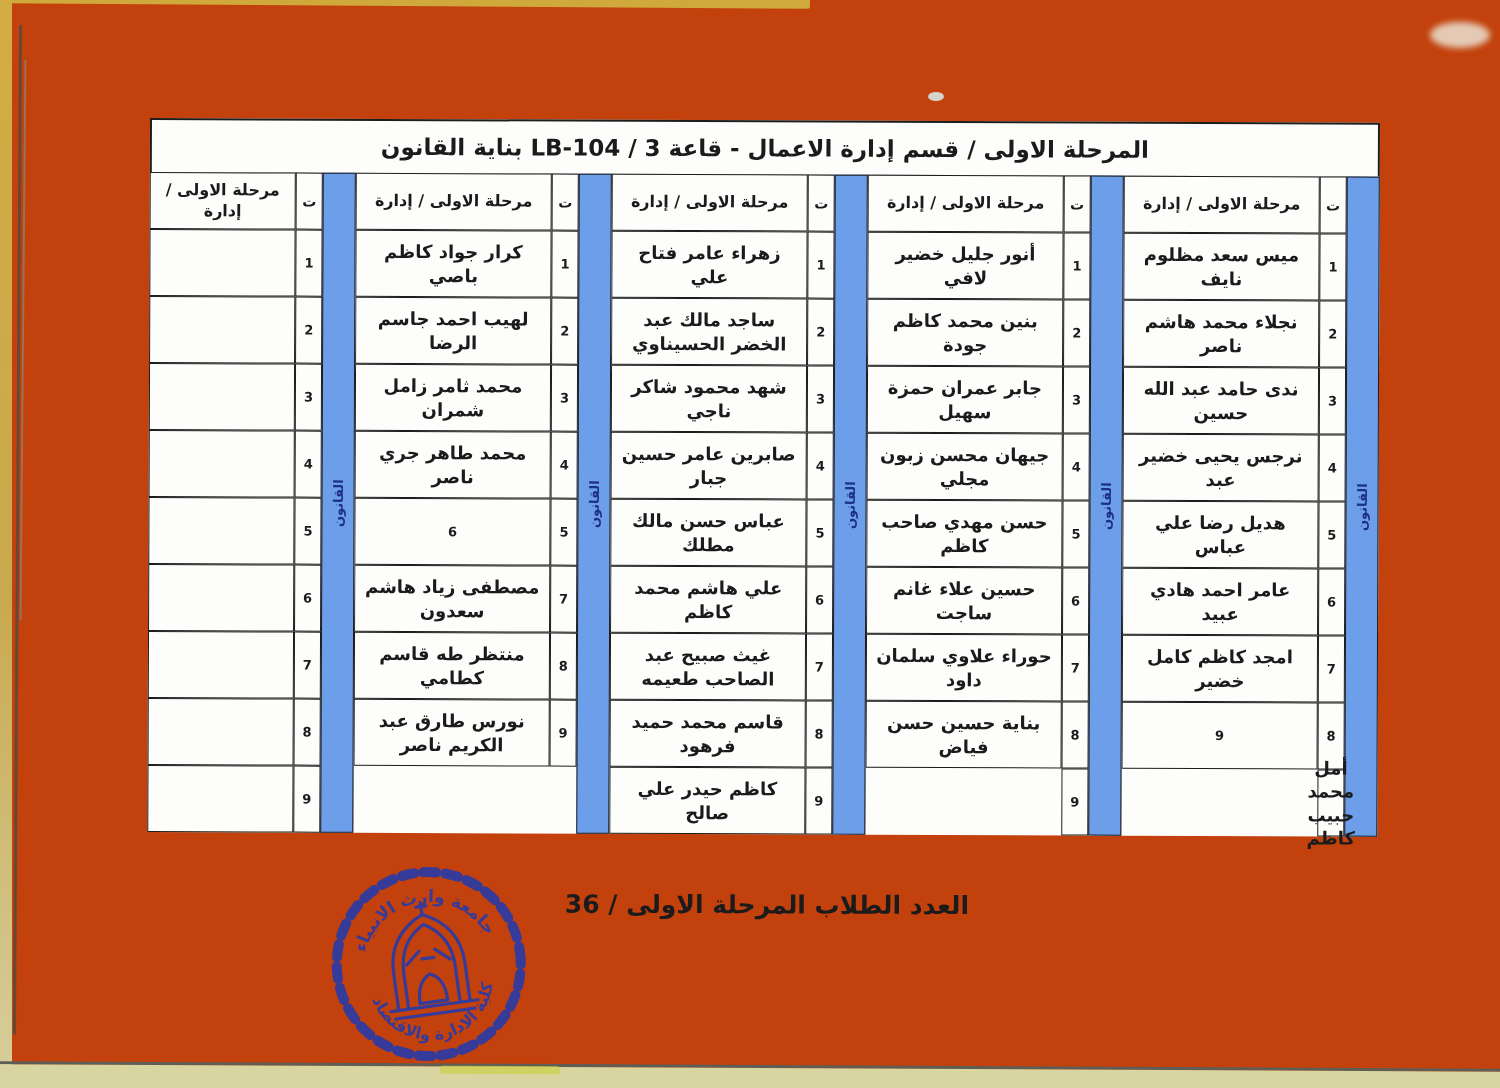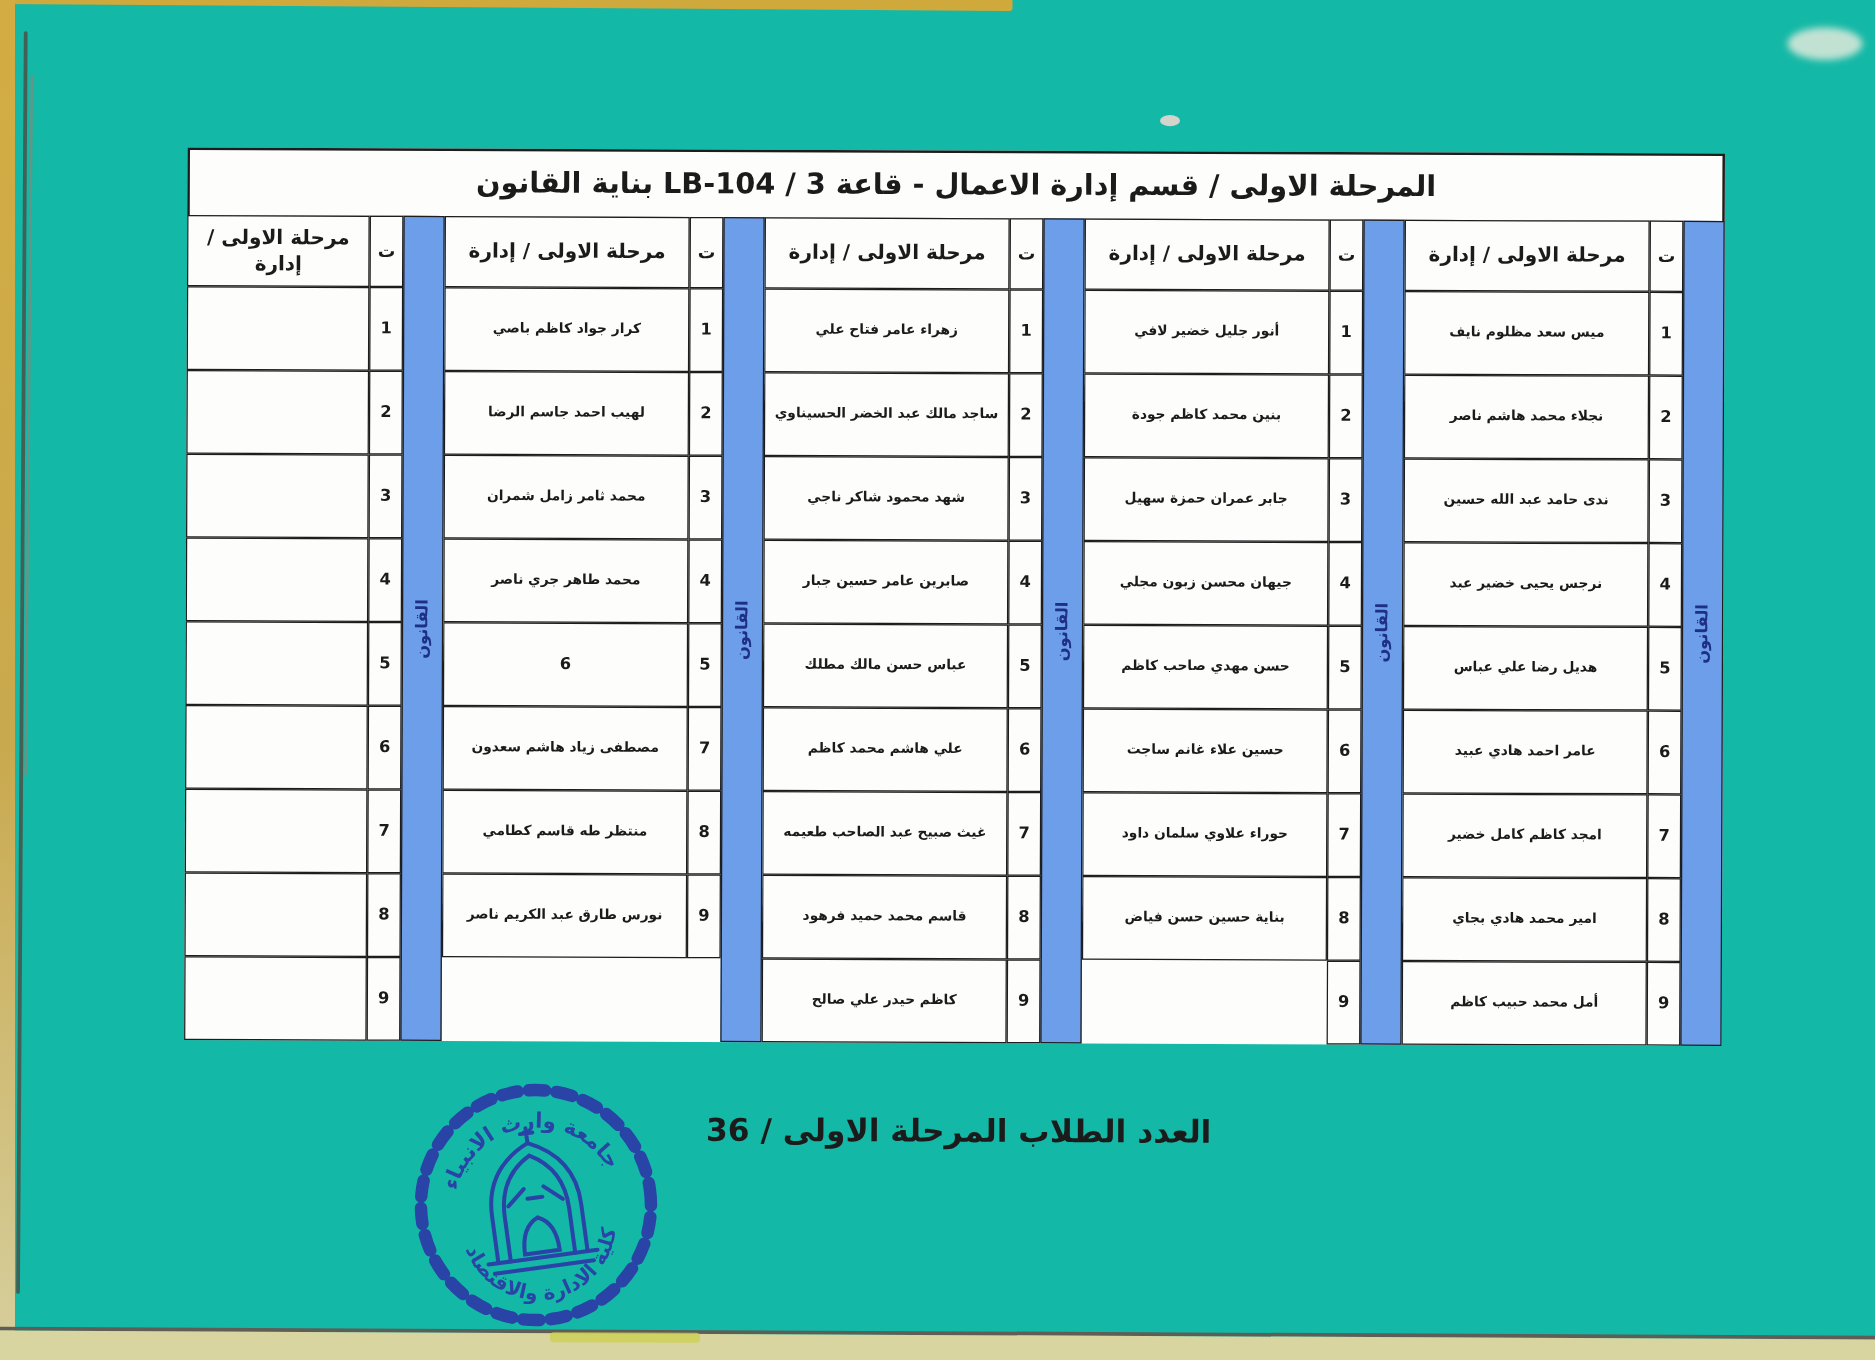--- a/index.html
+++ b/index.html
@@ -1,21 +1,21 @@
 <!DOCTYPE html>
 <html lang="ar" style="--bar-blue: #6d9eea; --bar-navy: #1d2f86;"><head>
 <meta charset="utf-8">
 <style>
   html,body{margin:0;padding:0;}
   body{
     width:1500px;height:1088px;position:relative;overflow:hidden;
     background:#ffffff;
     font-family:"DejaVu Sans",sans-serif;
   }
-  .paper{position:absolute;inset:0;background:#14b8a6;}
+  .paper{position:absolute;inset:0;background:#c2410c;}
 
   
   .art{position:absolute;pointer-events:none;}
   .edge-top{left:-10px;top:-5px;width:820px;height:11px;background:#d0a93c;transform:rotate(.4deg);border-radius:2px;}
   .edge-left{left:0;top:0;width:12px;height:1088px;background:linear-gradient(#d3ac42,#c9a94e 55%,#d6cf9e);}
   .fold-line1{left:16px;top:25px;width:2.5px;height:1010px;background:#4d4a41;opacity:.8;transform:rotate(.35deg);border-radius:2px;}
   .fold-line2{left:22px;top:60px;width:1.5px;height:560px;background:#8a8678;opacity:.7;transform:rotate(.5deg);}
   .smudge1{left:928px;top:92px;width:16px;height:9px;background:#d4d4cd;border-radius:50%;}
   .smudge2{left:1430px;top:22px;width:60px;height:26px;background:#ededdf;border-radius:50%;filter:blur(3px);opacity:.8;}
   .bottom-line{left:-6px;top:1065px;width:1515px;height:3px;background:#5e5e57;transform:rotate(.28deg);}
@@ -42,21 +42,21 @@
     box-sizing:border-box;grid-column:1;grid-row:1 / span 10;
     border:1.4px solid #1d1d1d;background:var(--bar-blue,#6d9eea);
     display:flex;align-items:center;justify-content:center;overflow:hidden;
   }
   .bar-label{
     transform:rotate(-90deg);white-space:nowrap;
     font-size:13px;font-weight:bold;color:var(--bar-navy,#1d2f86);letter-spacing:.5px;
   }
   .serial{font-size:13px;font-weight:bold;}
   .serial.head{font-size:14px;}
-  .name{font-size:11px;font-weight:bold;line-height:1.3;padding:2px 5px;direction:rtl;}
+  .name{font-size:18px;font-weight:bold;line-height:1.3;padding:2px 5px;direction:rtl;}
   .name.head{font-size:16px;}
 
   .footer-note{
     position:absolute;left:370px;top:770px;width:500px;text-align:center;
     font-size:25px;font-weight:bold;direction:rtl;letter-spacing:.5px;
   }
 
   .stamp{position:absolute;left:162px;top:725px;width:240px;height:240px;opacity:.92;}
 </style>
 </head>
@@ -95,21 +95,20 @@
           <div class="c name">ندى حامد عبد الله حسين</div>
           <div class="c serial">4</div>
           <div class="c name">نرجس يحيى خضير عبد</div>
           <div class="c serial">5</div>
           <div class="c name">هديل رضا علي عباس</div>
           <div class="c serial">6</div>
           <div class="c name">عامر احمد هادي عبيد</div>
           <div class="c serial">7</div>
           <div class="c name">امجد كاظم كامل خضير</div>
           <div class="c serial">8</div>
-          <div class="c name">امير محمد هادي بجاي</div>
           <div class="c serial">9</div>
           <div class="c name">أمل محمد حبيب كاظم</div>
         </div>
         <div class="group">
           <div class="bar">
             <div class="bar-label">القانون</div>
           </div>
           <div class="c serial head">ت</div>
           <div class="c name head">مرحلة الاولى / إدارة</div>
           <div class="c serial">1</div>

